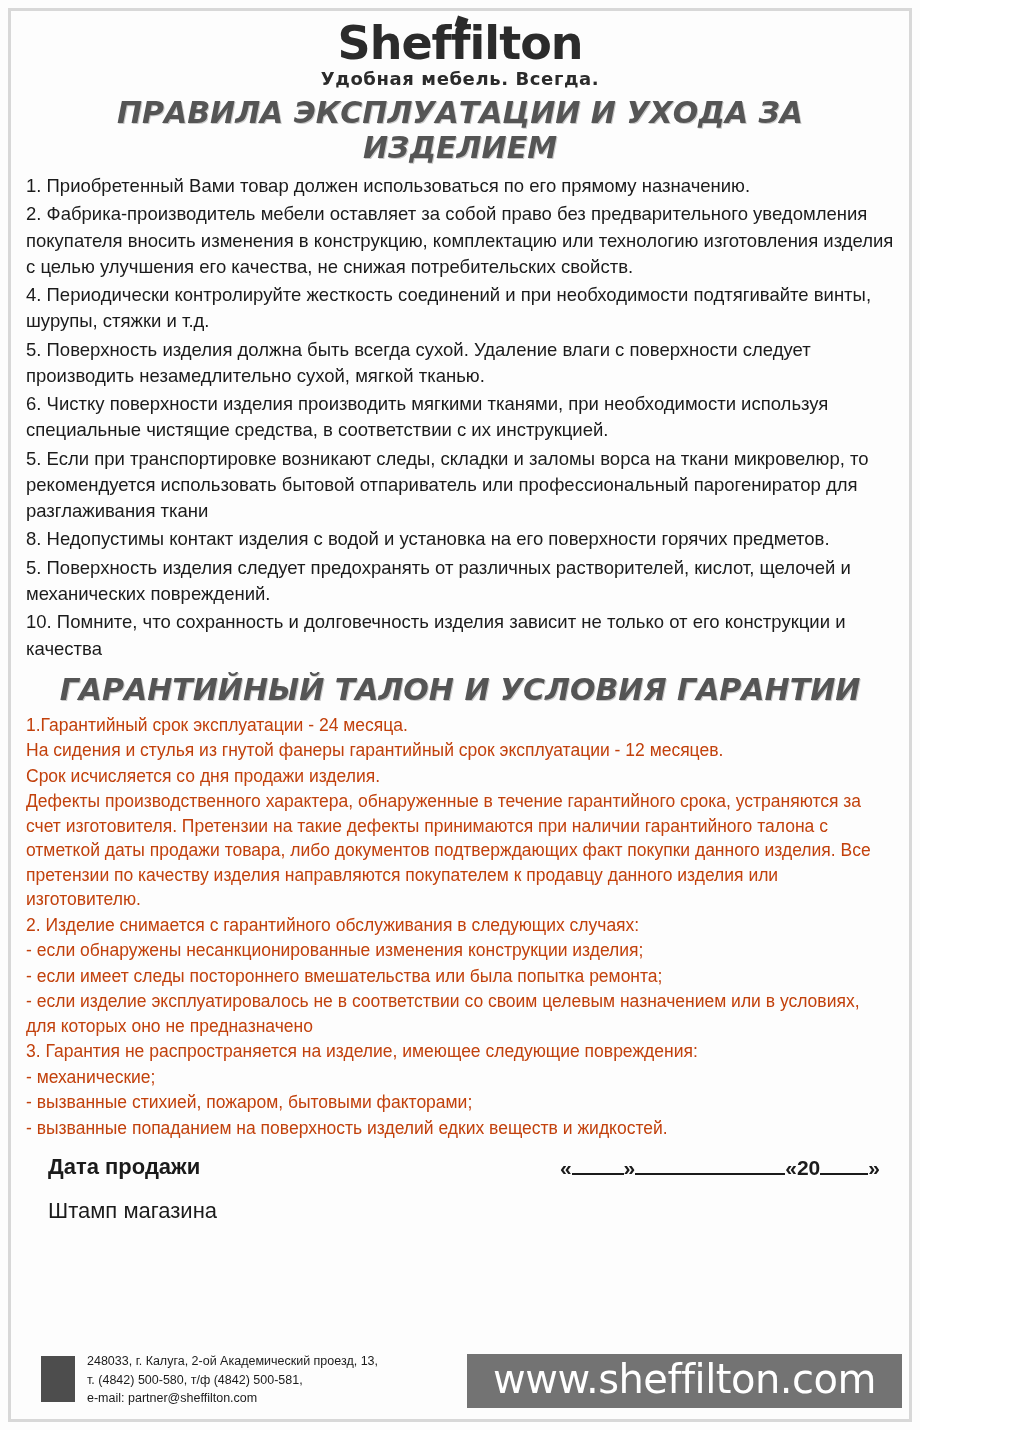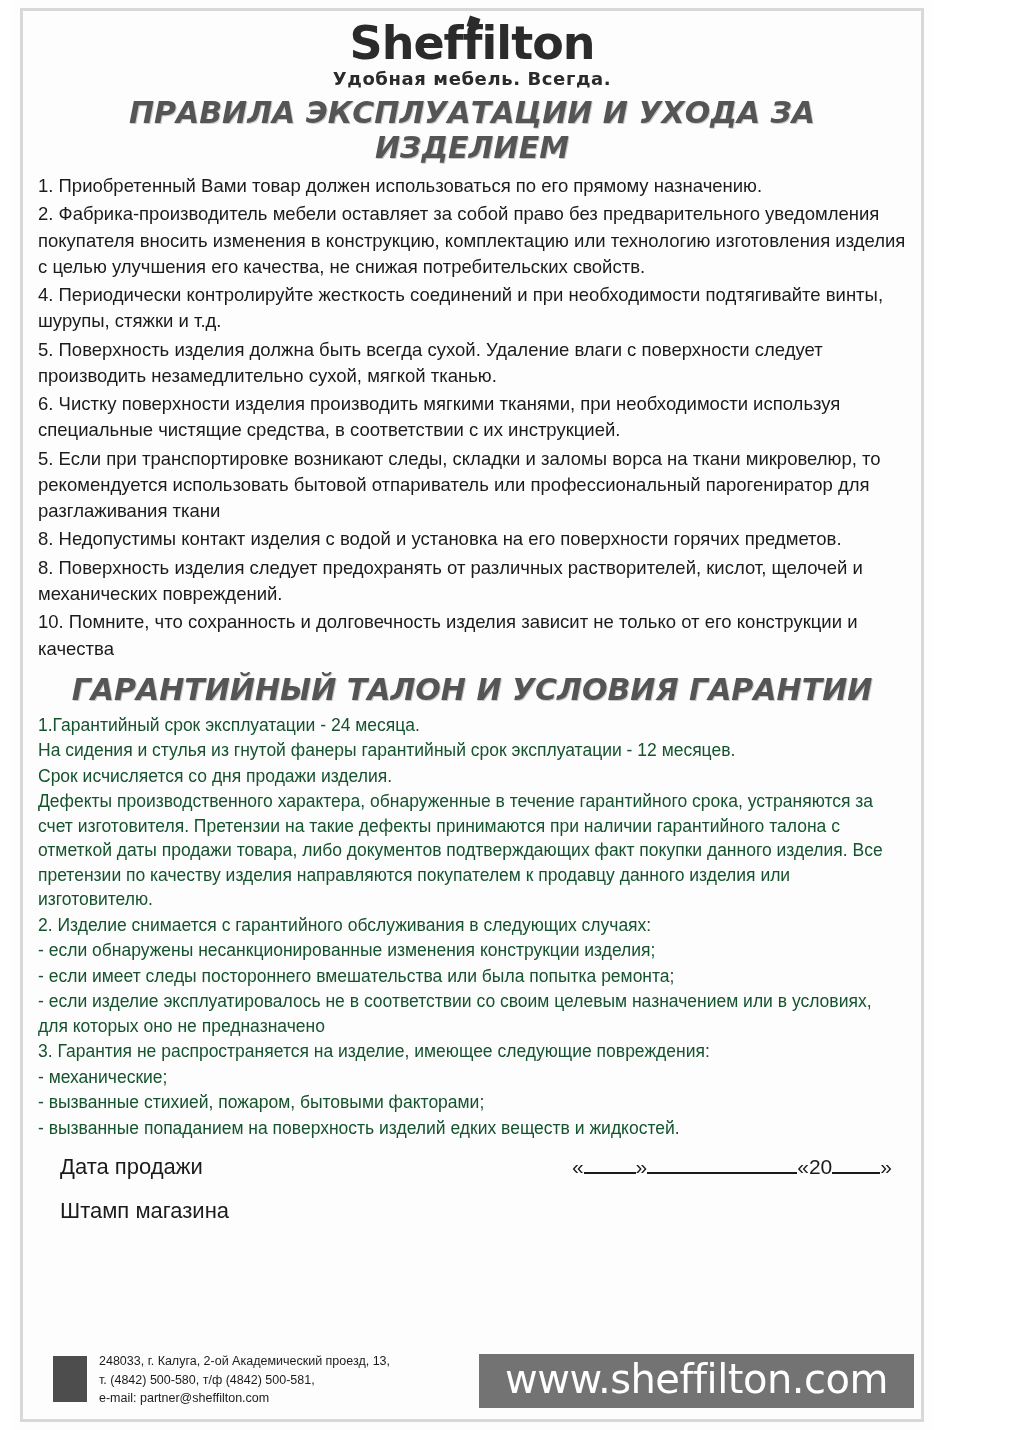--- a/index.html
+++ b/index.html
@@ -11,21 +11,20 @@
     font-family: "Liberation Sans", sans-serif;
     color: #000000;
   }
   .page {
     position: relative;
     width: 920px;
     height: 1430px;
     box-sizing: border-box;
     background: #fdfdfd;
     overflow: hidden;
-    margin-left: 12px;
   }
   .frame {
     position: absolute;
     left: 8px;
     top: 8px;
     right: 8px;
     bottom: 8px;
     border: 3px solid #d8d8d8;
     box-sizing: border-box;
   }
@@ -89,29 +88,30 @@
     font-size: 18.5px;
     line-height: 1.42;
     margin: 0 0 2px 0;
     text-align: left;
     color: #1b1b1b;
   }
   p.warranty {
     font-size: 17.5px;
     line-height: 1.40;
     margin: 0 0 1px 0;
-    color: #14532d;
+    color: #c2410c;
   }
 
   
   .sale-row {
     display: flex;
-    align-items: center;
+    align-items: flex-end;
     margin-top: 14px;
     padding-left: 22px;
+    font-weight: bold;
   }
   .sale-label {
     font-size: 22px;
     color: #1b1b1b;
   }
   .sale-fields {
     margin-left: auto;
     font-size: 21px;
     color: #1b1b1b;
     white-space: nowrap;
@@ -187,21 +187,21 @@
 
     <div class="section-title">ПРАВИЛА ЭКСПЛУАТАЦИИ И УХОДА ЗА ИЗДЕЛИЕМ</div>
 
     <p class="rule">1. Приобретенный Вами товар должен использоваться по его прямому назначению.</p>
     <p class="rule">2. Фабрика-производитель мебели оставляет за собой право без предварительного уведомления покупателя вносить изменения в конструкцию, комплектацию или технологию изготовления изделия с целью улучшения его качества, не снижая потребительских свойств.</p>
     <p class="rule">4. Периодически контролируйте жесткость соединений и при необходимости подтягивайте винты, шурупы, стяжки и т.д.</p>
     <p class="rule">5. Поверхность изделия должна быть всегда сухой. Удаление влаги с поверхности следует производить незамедлительно сухой, мягкой тканью.</p>
     <p class="rule">6. Чистку поверхности изделия производить мягкими тканями, при необходимости используя специальные чистящие средства, в соответствии с их инструкцией.</p>
     <p class="rule">5. Если при транспортировке возникают следы, складки  и заломы ворса на ткани микровелюр, то рекомендуется использовать бытовой отпариватель или профессиональный парогениратор для разглаживания ткани</p>
     <p class="rule">8. Недопустимы контакт изделия с водой и установка на его поверхности горячих предметов.</p>
-    <p class="rule">8. Поверхность изделия следует  предохранять от различных растворителей, кислот, щелочей и механических повреждений.</p>
+    <p class="rule">5. Поверхность изделия следует  предохранять от различных растворителей, кислот, щелочей и механических повреждений.</p>
     <p class="rule">10. Помните, что сохранность и долговечность изделия зависит не только от его конструкции и качества</p>
 
     <div class="section-title second">ГАРАНТИЙНЫЙ ТАЛОН И УСЛОВИЯ ГАРАНТИИ</div>
 
     <p class="warranty">1.Гарантийный срок эксплуатации - 24 месяца.</p>
     <p class="warranty">На сидения и стулья из гнутой фанеры гарантийный срок эксплуатации - 12 месяцев.</p>
     <p class="warranty">Срок исчисляется со дня продажи изделия.</p>
     <p class="warranty">Дефекты производственного характера, обнаруженные в течение гарантийного срока, устраняются за счет изготовителя. Претензии на такие дефекты принимаются при наличии гарантийного талона с отметкой даты продажи товара, либо документов подтверждающих факт покупки данного изделия. Все претензии по качеству изделия направляются покупателем к продавцу данного изделия или изготовителю.</p>
     <p class="warranty">2. Изделие снимается с гарантийного обслуживания в следующих случаях:</p>
     <p class="warranty">- если обнаружены несанкционированные изменения конструкции изделия;</p>

